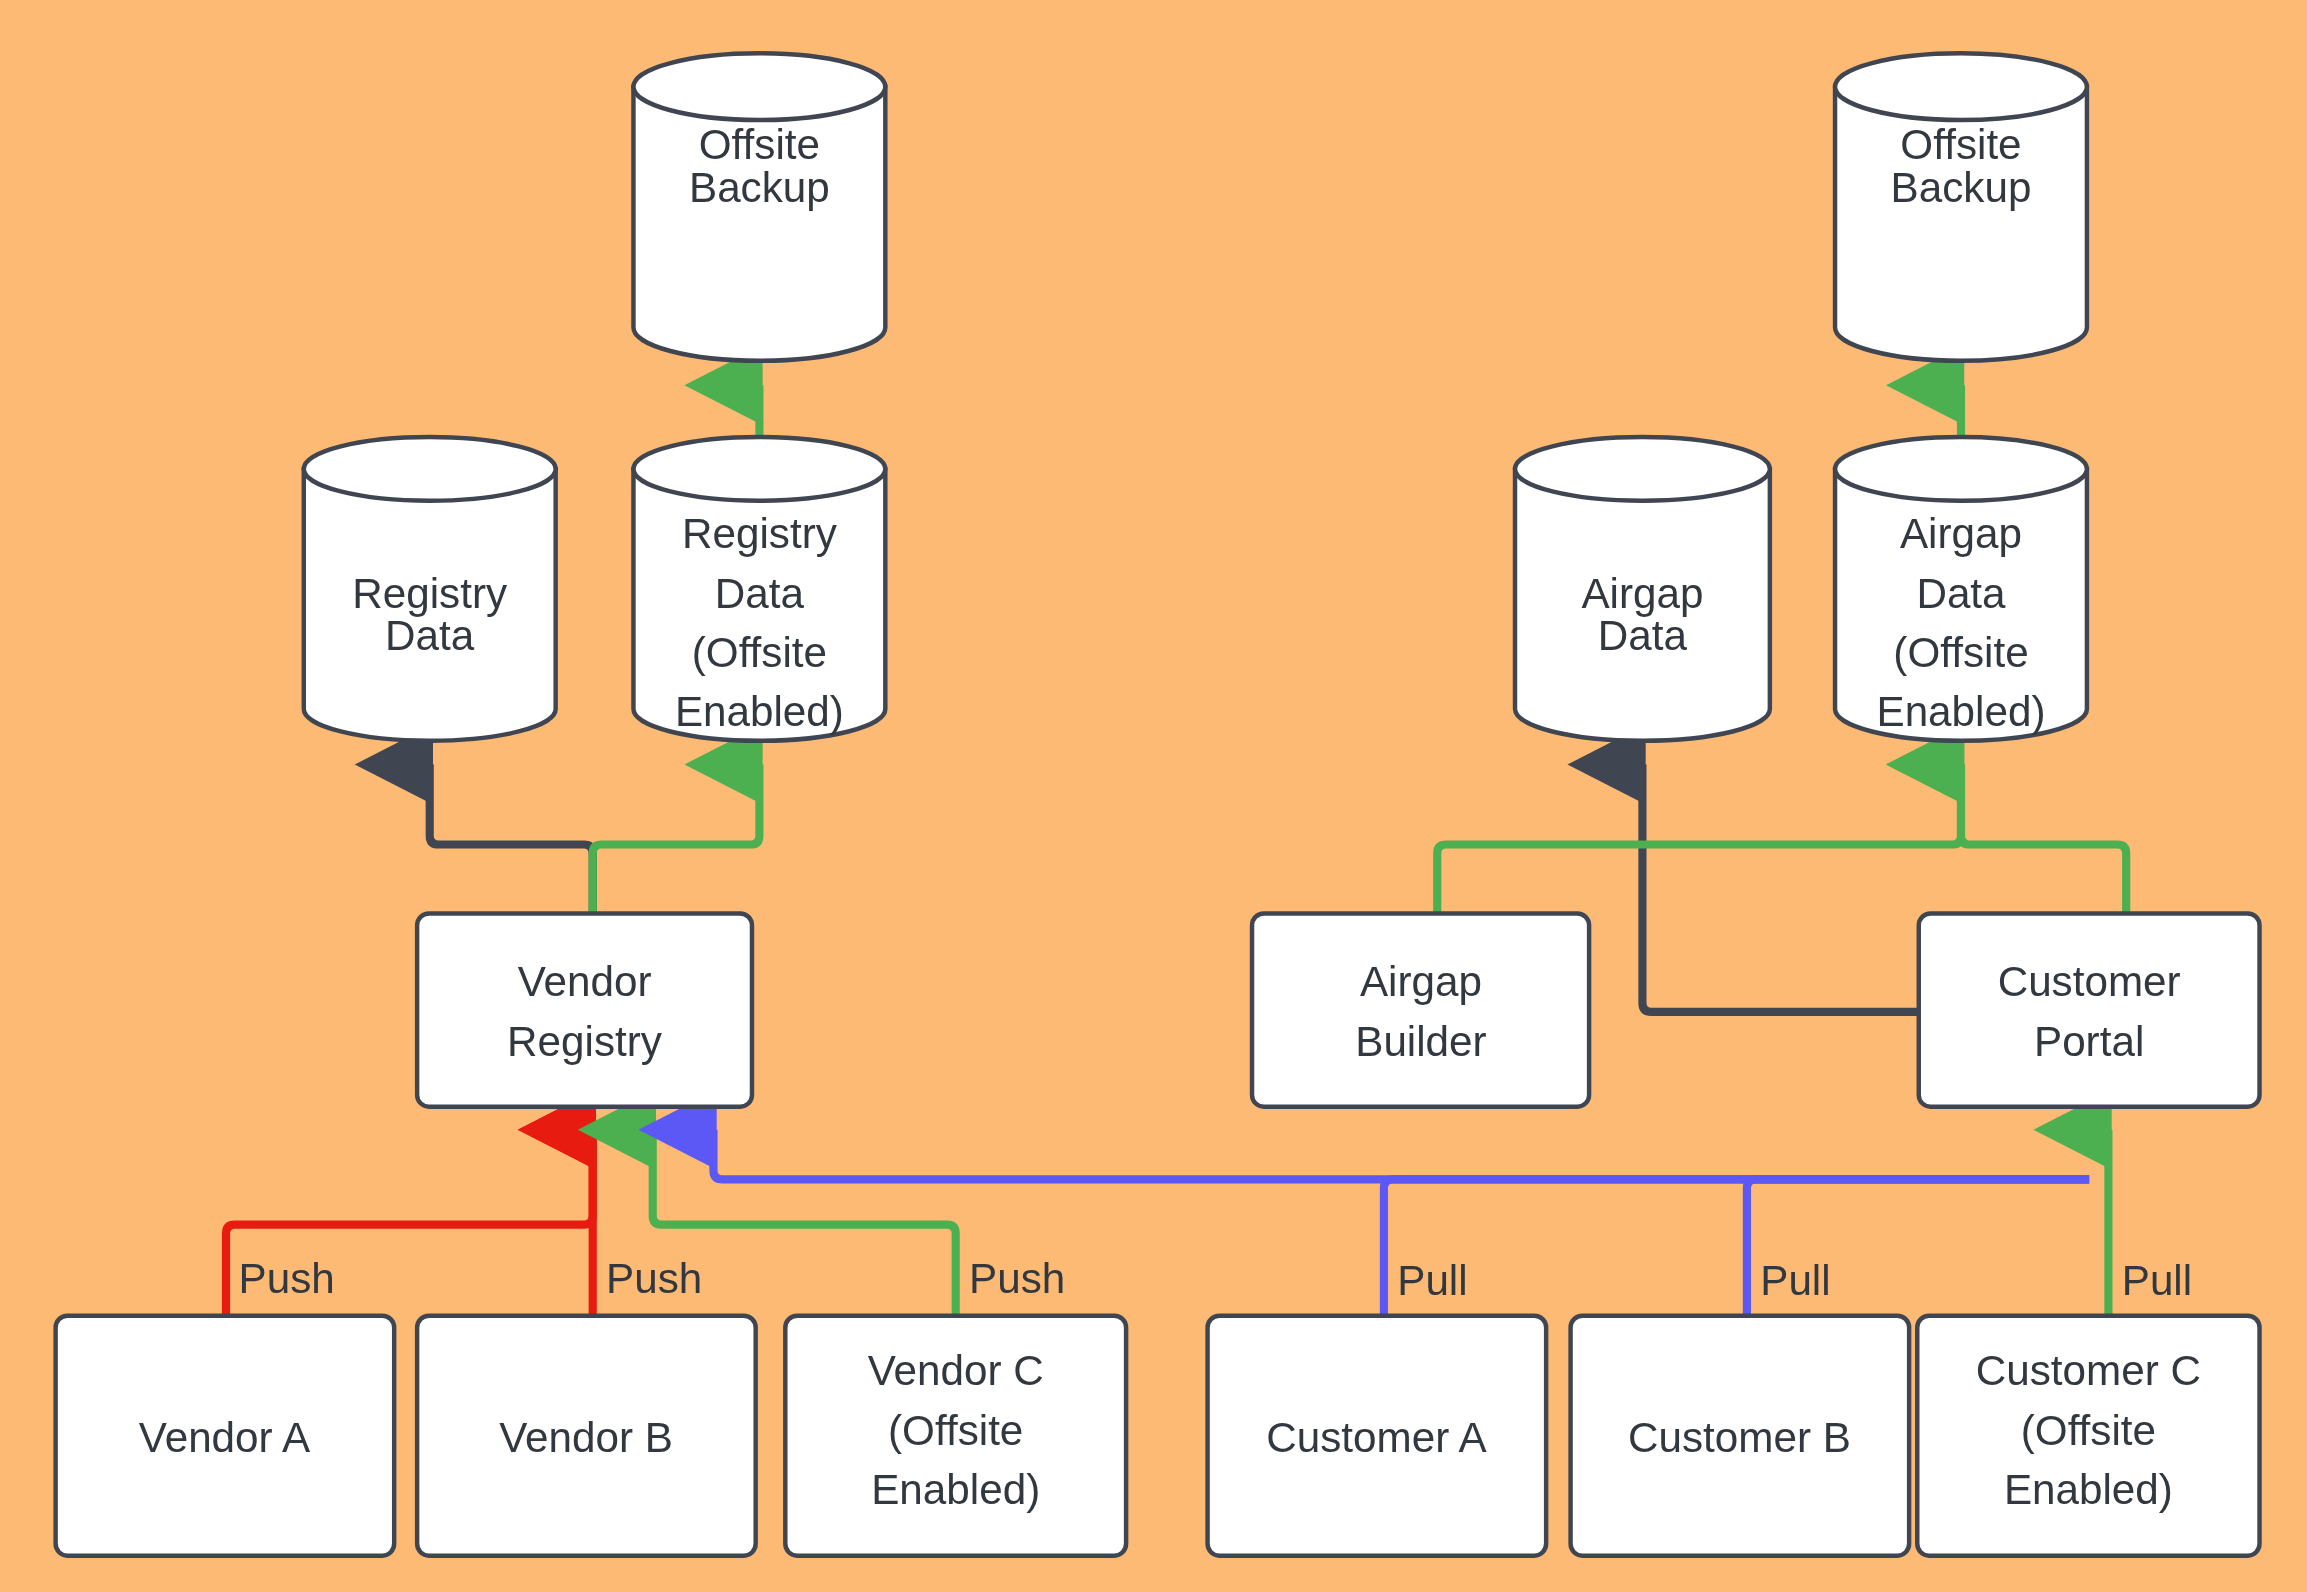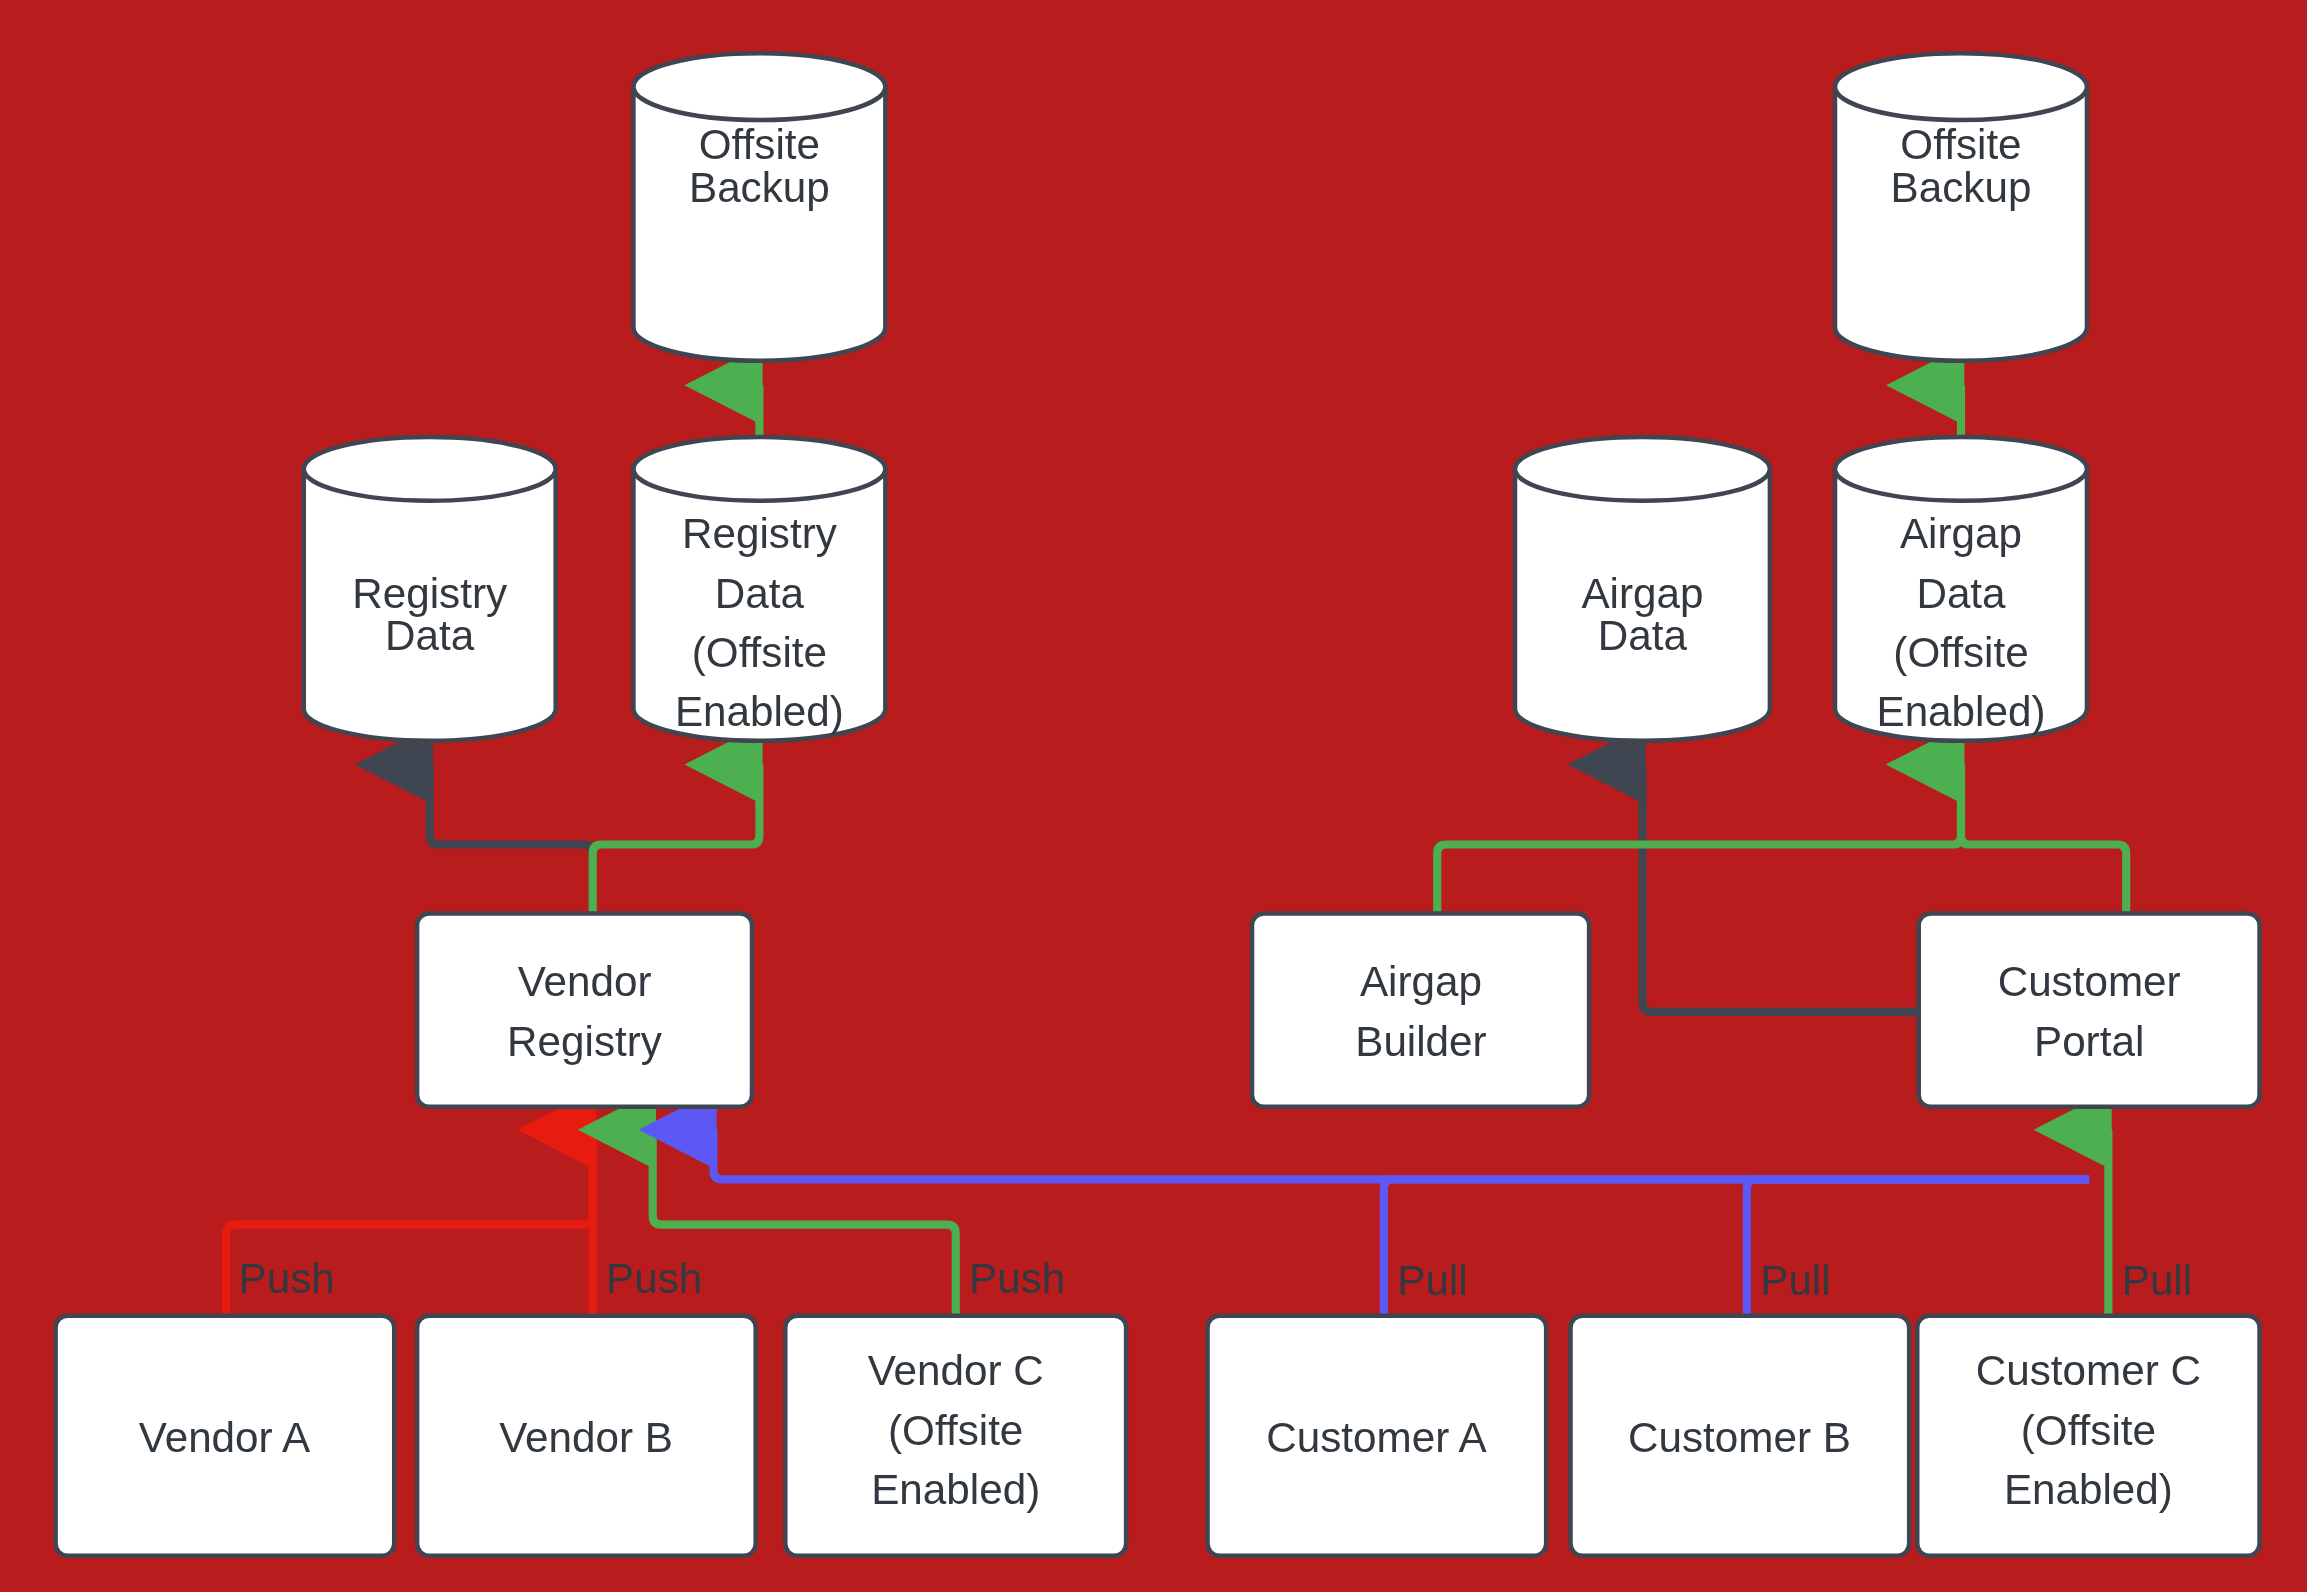--- a/index.html
+++ b/index.html
@@ -1,17 +1,17 @@
 <!DOCTYPE html>
 <html style="font-size:12px"><head>
 <meta charset="utf-8">
 <style>
   html,body{margin:0;padding:0;background:#ffffff;}
   body{font-family:"Liberation Sans",sans-serif;}
-  #stage{position:relative;width:2307px;height:1592px;background:#b91c1c;overflow:hidden;}
+  #stage{position:relative;width:2307px;height:1592px;background:#fdba74;overflow:hidden;}
   svg#diagram{position:absolute;left:0;top:0;width:2307px;height:1592px;display:block;}
   .node-fill{fill:#ffffff;}
   .node-stroke{stroke:#3f4551;stroke-width:6;fill:none;}
   .cyl-body{fill:#ffffff;stroke:#3f4551;stroke-width:6;}
   .cyl-top{fill:#ffffff;stroke:#3f4551;stroke-width:6;}
   .edge{fill:none;stroke-width:11;stroke-linecap:butt;stroke-linejoin:round;}
   .lbl{font-family:"Liberation Sans",sans-serif;fill:#32383f;font-size:57px;dominant-baseline:middle;}
   .lbl-node{text-anchor:middle;}
   .lbl-edge{text-anchor:start;}
 </style>

